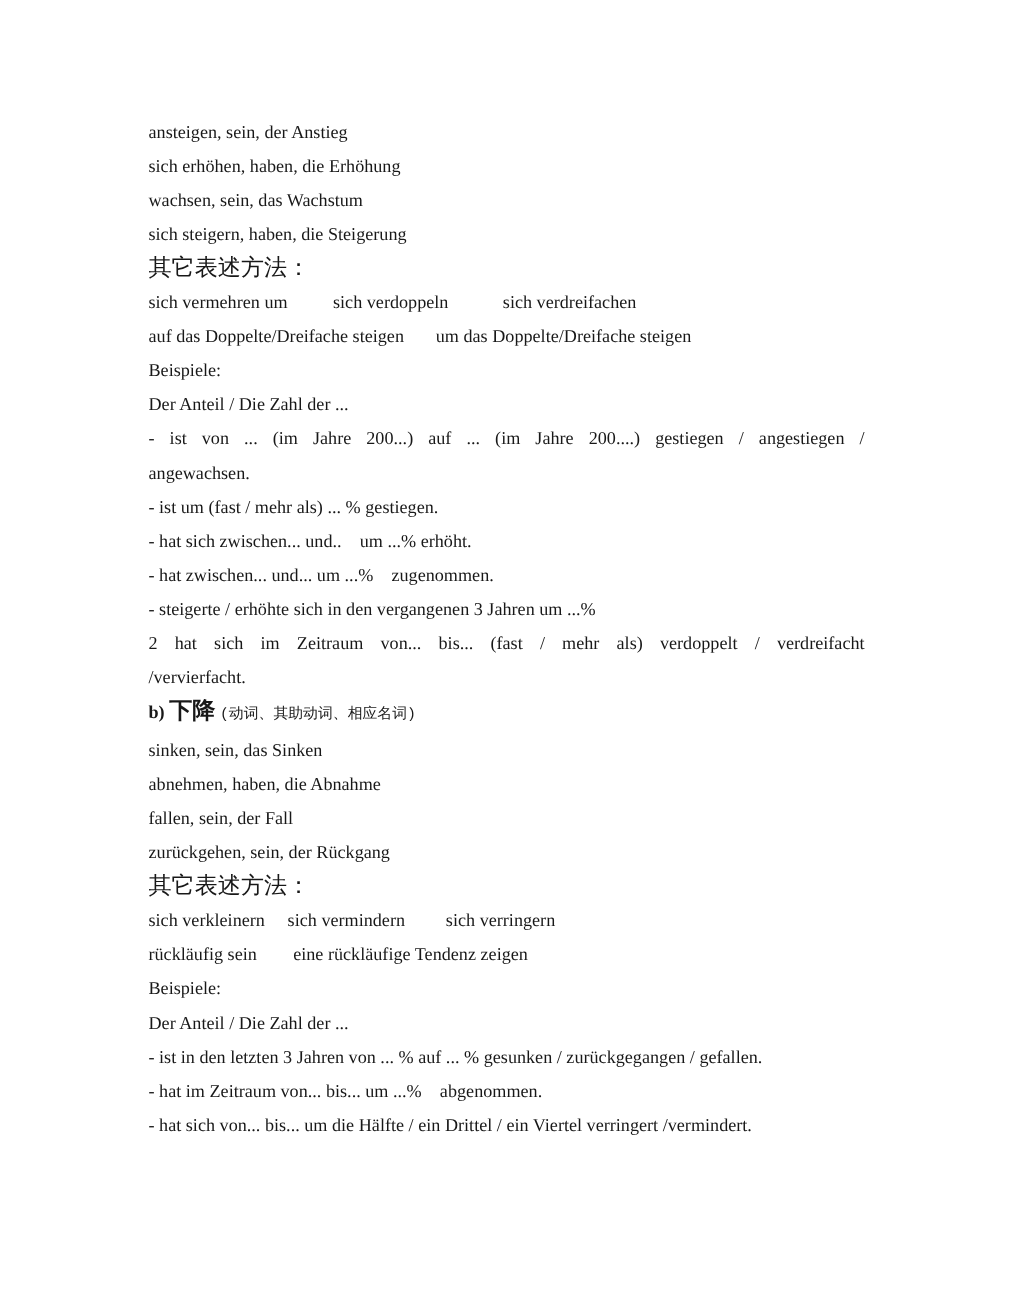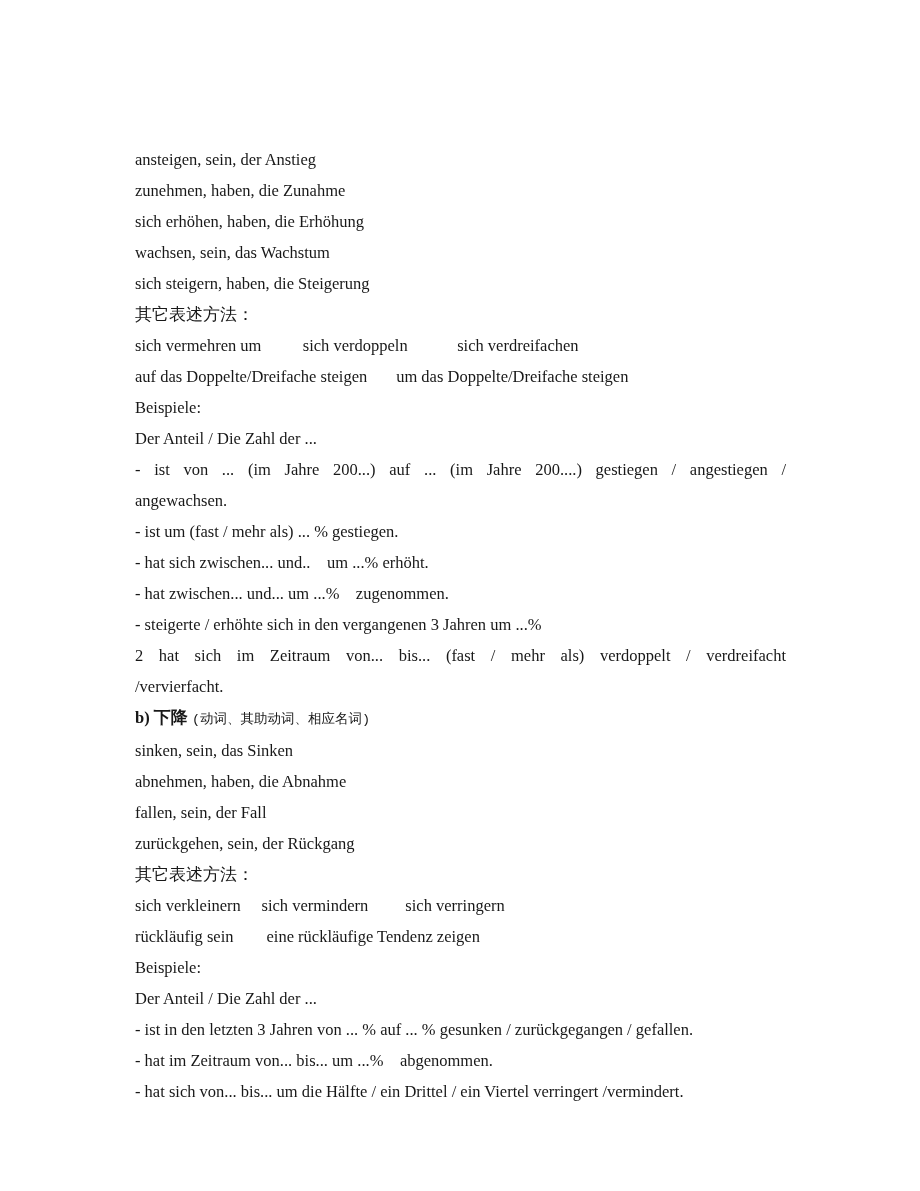--- a/index.html
+++ b/index.html
@@ -23,21 +23,20 @@
     height: 1191px;
     background: #ffffff;
   }
 
   
   #content {
     position: absolute;
     left: 135px;
     top: 104px;
     width: 651px;
-    margin-top: 40px;
   }
 
   .line {
     font-size: 16.5px;
     line-height: 31px;
     white-space: pre;
     color: #181818;
   }
 
   
@@ -57,21 +56,21 @@
     white-space: normal;
   }
   .para .tail {
     display: block;
     text-align: left;
     white-space: pre;
   }
 
   .cjk {
     font-family: "DejaVu Sans", "Liberation Sans", sans-serif;
-    font-size: 17px;
+    font-size: 21px;
   }
 
   .bold {
     font-weight: bold;
   }
 
   .small-cjk {
     font-family: Liberation Mono, monospace;
     font-size: 13.5px;
     font-weight: normal;
@@ -85,21 +84,20 @@
     color: #181818;
   }
 </style>
 </head>
 <body>
 
 <div id="page">
   <div id="content">
 
     <div class="line">ansteigen, sein, der Anstieg</div>
-    <div class="line">zunehmen, haben, die Zunahme</div>
     <div class="line">sich erhöhen, haben, die Erhöhung</div>
     <div class="line">wachsen, sein, das Wachstum</div>
     <div class="line">sich steigern, haben, die Steigerung</div>
 
     <div class="line cjk">其它表述方法：</div>
 
     <div class="line">sich vermehren um          sich verdoppeln            sich verdreifachen</div>
     <div class="line">auf das Doppelte/Dreifache steigen       um das Doppelte/Dreifache steigen</div>
 
     <div class="hdr-b">Beispiele:</div>

